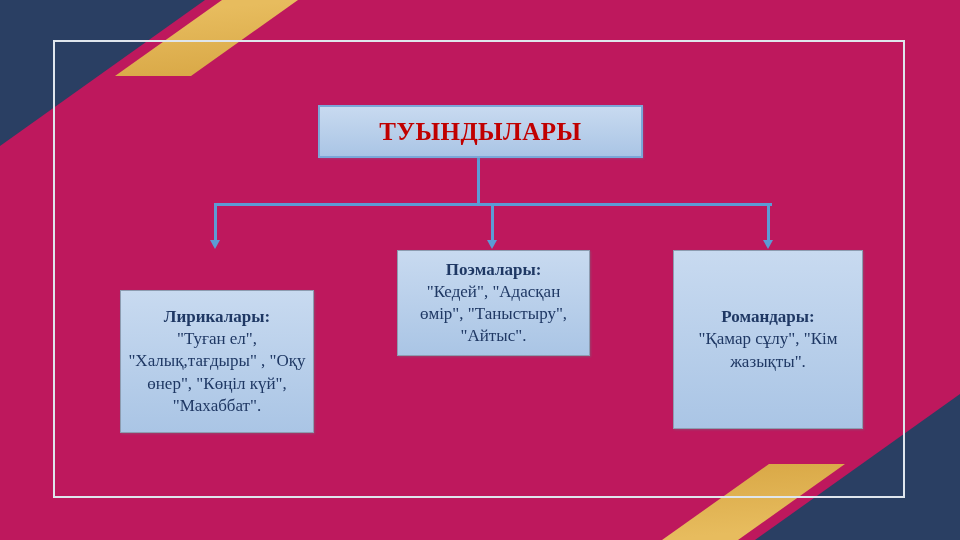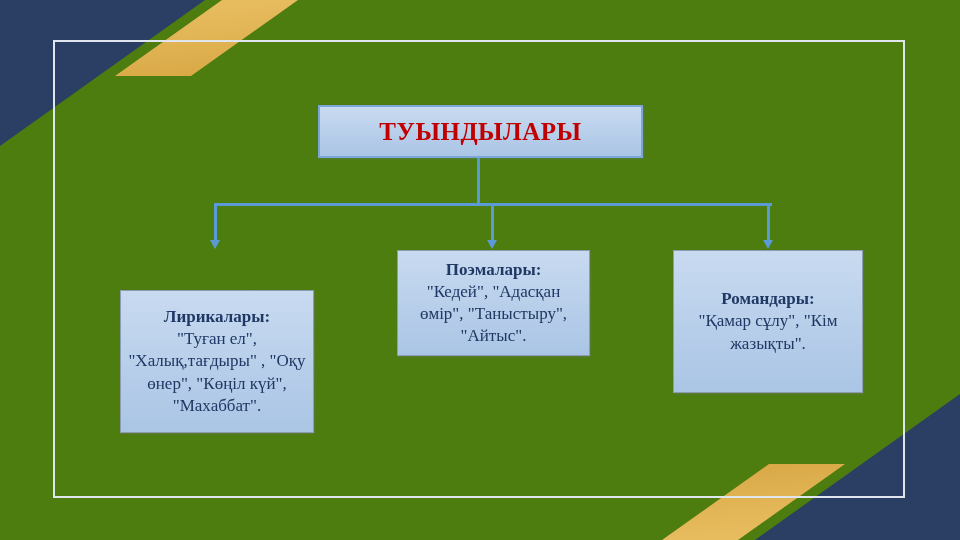--- a/index.html
+++ b/index.html
@@ -11,21 +11,21 @@
     --box-fill-bottom:#aac5e5;
     --box-border:#8d9cb0;
     --title-border:#7ba7d8;
     --title-red:#c00000;
     --text-navy:#1f3864;
     --frame-line:#dfe6ed;
   }
   *{margin:0;padding:0;box-sizing:border-box;}
   html,body{width:960px;height:540px;background:#ffffff;overflow:hidden;}
   .slide{
-    position:relative;width:960px;height:540px;background:#4d7c0f;
+    position:relative;width:960px;height:540px;background:#be185d;
     font-family:"Liberation Serif","DejaVu Serif",serif;overflow:hidden;
   }
   
   .frame{
     position:absolute;left:53px;top:40px;width:852px;height:458px;
     border:2px solid var(--frame-line);z-index:3;pointer-events:none;
   }
   
   .corner{position:absolute;width:310px;height:150px;z-index:2;}
   .corner.tl{left:0;top:0;}
@@ -57,21 +57,21 @@
   }
   .branch{
     border:1px solid var(--box-border);
     box-shadow:1px 1px 2px rgba(110,120,135,0.4);
     color:var(--text-navy);font-size:17px;line-height:1.3;
     padding:4px 7px;
   }
   .branch .heading{font-weight:bold;}
   .branch-0{left:120px;top:250px;width:194px;height:143px;margin-top:40px;}
   .branch-1{left:397px;top:250px;width:193px;height:106px;}
-  .branch-2{left:673px;top:250px;width:190px;height:143px;}
+  .branch-2{left:673px;top:250px;width:190px;height:179px;}
   
   .line{position:absolute;background:var(--connector);}
   .stem{left:477px;top:157px;width:3px;height:48px;}
   .hline{left:214px;top:203px;width:558px;height:3px;}
   .drop-l{left:214px;top:205px;width:3px;height:36px;}
   .drop-m{left:491px;top:205px;width:3px;height:36px;}
   .drop-r{left:767px;top:205px;width:3px;height:36px;}
   .arrow{
     position:absolute;width:0;height:0;
     border-left:5.5px solid transparent;border-right:5.5px solid transparent;

